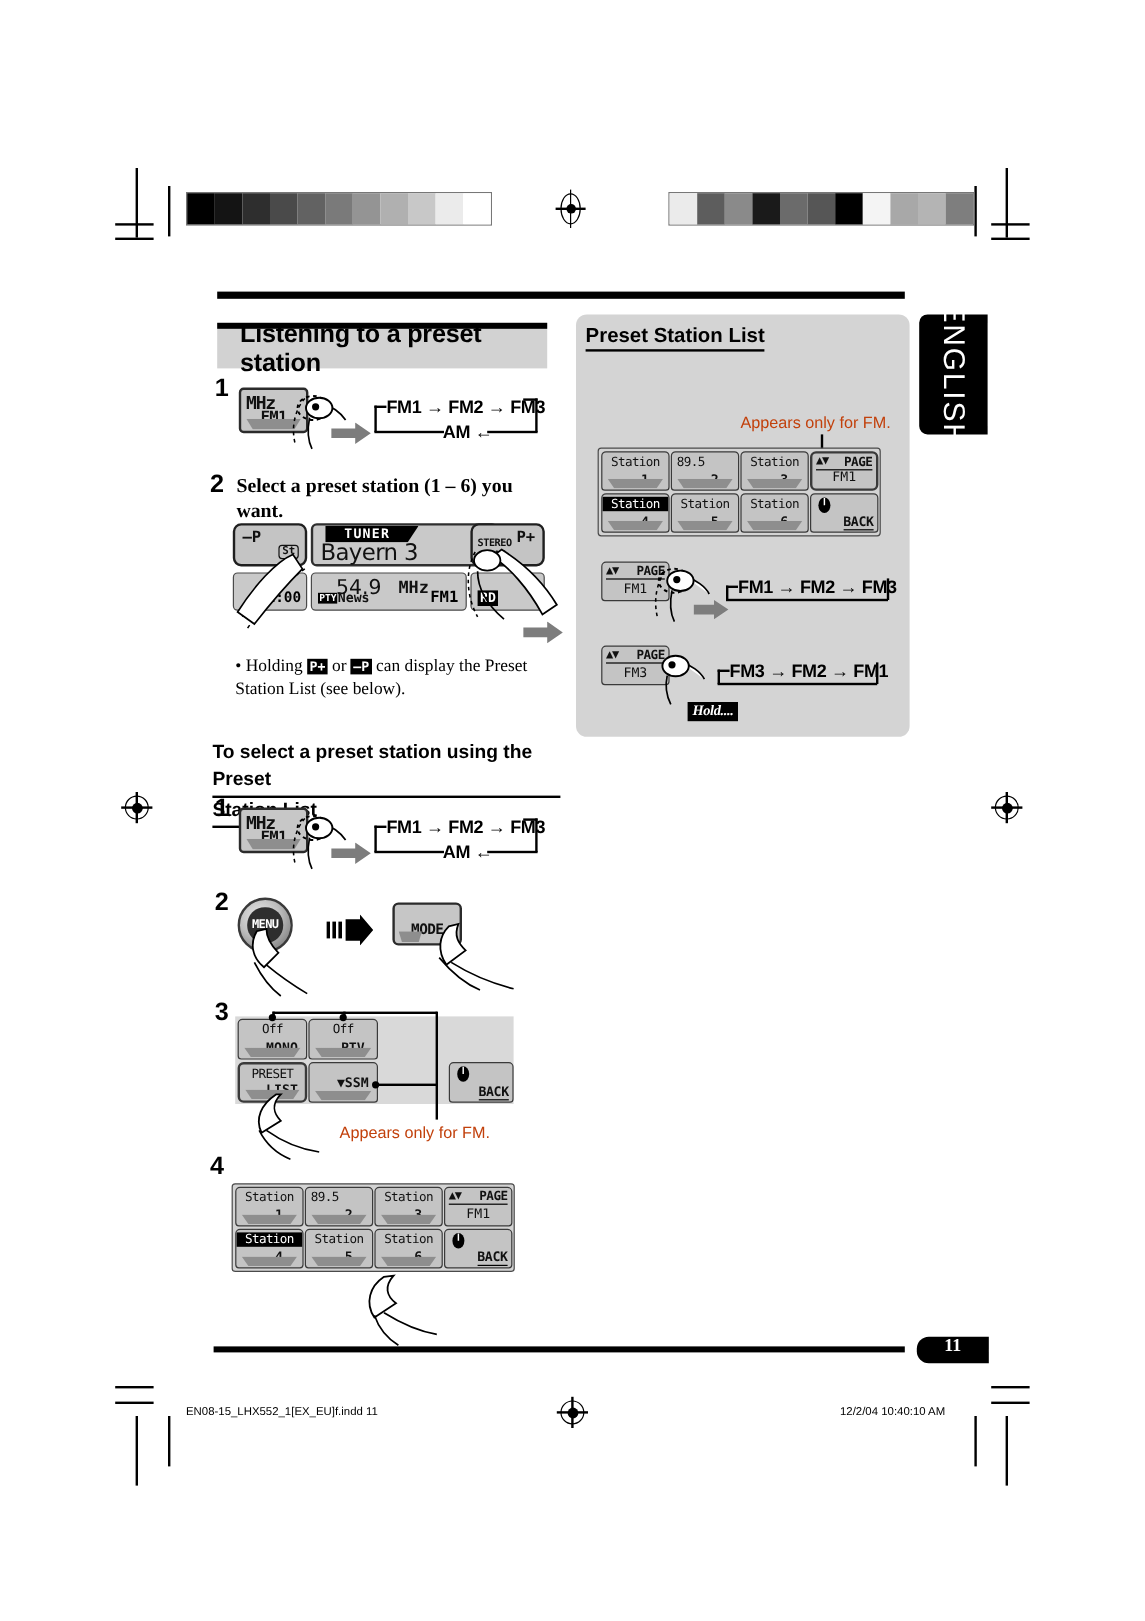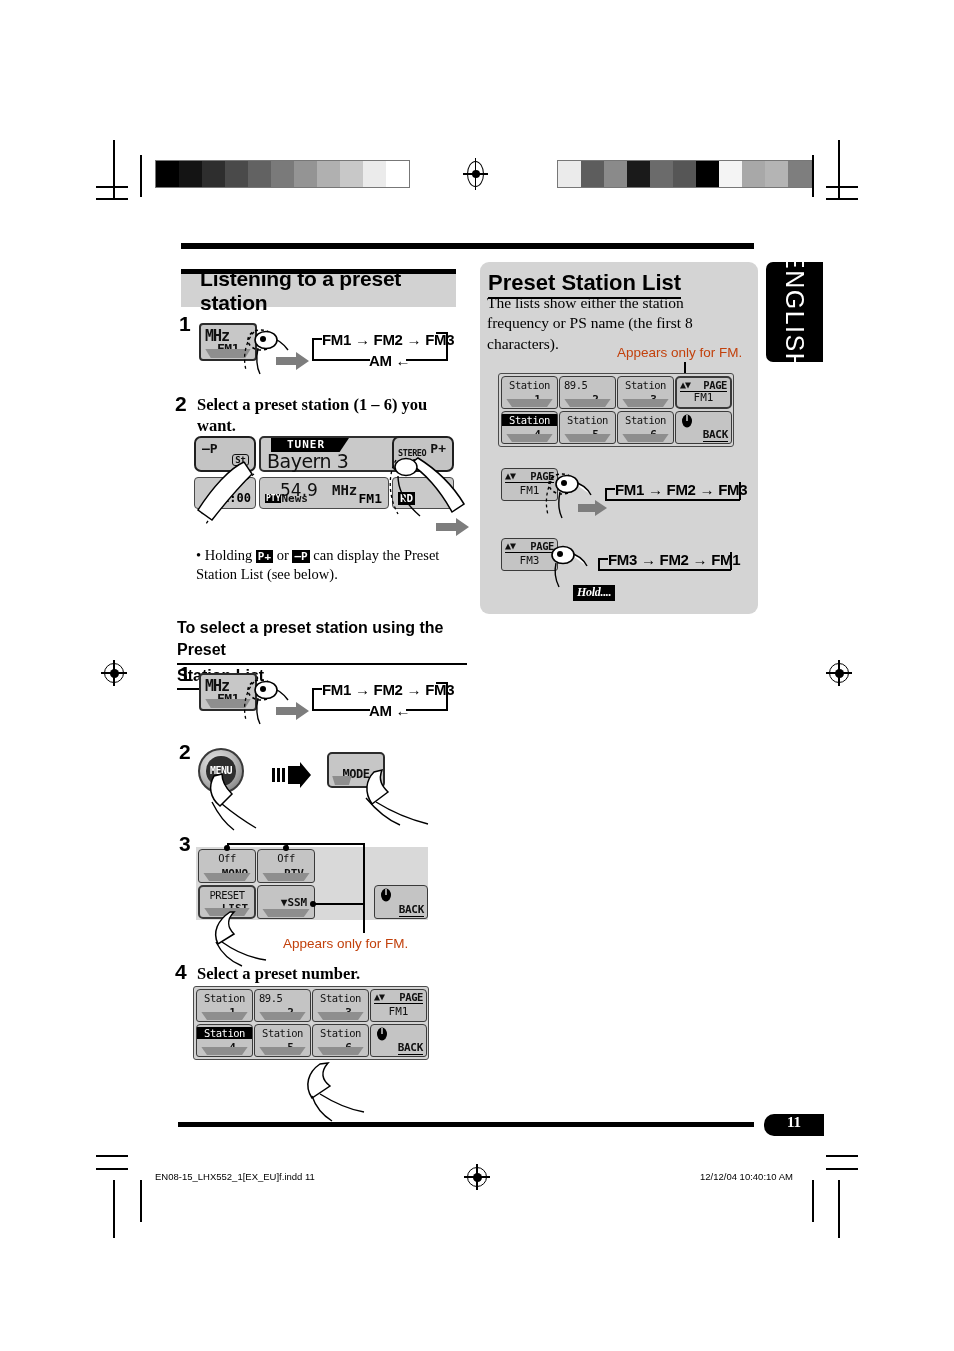--- a/index.html
+++ b/index.html
@@ -159,21 +159,21 @@
   
   .side-panel {
     position: absolute;
     background: #d4d4d4;
     border-radius: 9px;
   }
   .side-panel h3 {
     position: absolute;
     margin: 0;
     font-family: "Liberation Sans", sans-serif;
-    font-size: 22px;
+    font-size: 17px;
     font-weight: bold;
     color: #000;
   }
   .side-panel h3 .ln { display:inline-block; border-bottom: 2px solid #000; padding-bottom:1px;}
 
   
   .lcd {
     position: absolute;
     background: #c9c9c9;
     border: 1.5px solid #4a4a4a;
@@ -680,21 +680,20 @@
   <div class="leader" style="left:363px;top:843px;width:1.6px;height:90px;"></div>
   <div class="caption" style="left:283px;top:936px;">Appears only for FM.</div>
 
   <svg class="hand" style="left:204px;top:908px;" width="90" height="60" viewBox="0 0 90 60">
     <path d="M26 4 C14 12, 8 24, 14 36 L30 26 C24 20, 22 12, 30 4 Z" fill="#fff" stroke="#000" stroke-width="1.5"></path>
     <path d="M18 34 C32 44, 48 50, 62 52" fill="none" stroke="#000" stroke-width="1.4"></path>
     <path d="M12 34 C18 46, 28 54, 38 58" fill="none" stroke="#000" stroke-width="1.4"></path>
   </svg>
 
   <div class="step-num" style="left:175px;top:960px;">4</div>
-  <div class="step-text" style="left:197px;top:963px;width:250px;">Select a preset number.</div>
 
   <div class="lcd" style="left:193px;top:986px;width:236px;height:74px;background:#d3d3d3;border:1.5px solid #4a4a4a;border-radius:3px;"></div>
 
   <div class="lcdbtn" style="left:196px;top:989px;width:57px;height:33px;">
     <span class="l1">Station</span>
     <span class="l2">1</span>
     <span class="tabbar"></span>
   </div>
   <div class="lcdbtn" style="left:254px;top:989px;width:57px;height:33px;">
     <span class="l1" style="text-align:left;padding-left:4px;">89.5</span>
@@ -736,21 +735,20 @@
 
   <svg class="hand" style="left:298px;top:1060px;" width="90" height="62" viewBox="0 0 90 62">
     <path d="M22 4 C10 12, 6 26, 14 38 L32 26 C24 20, 22 12, 30 3 Z" fill="#fff" stroke="#000" stroke-width="1.5"></path>
     <path d="M22 34 C38 44, 54 50, 66 52" fill="none" stroke="#000" stroke-width="1.4"></path>
     <path d="M14 36 C18 48, 26 56, 34 61" fill="none" stroke="#000" stroke-width="1.4"></path>
   </svg>
 
   <div class="side-panel" style="left:480px;top:262px;width:278px;height:352px;">
     <h3 style="left:8px;top:8px;"><span class="ln">Preset Station List</span></h3>
   </div>
-  <div class="body-text" style="left:487px;top:293px;width:258px;">The lists show either the station frequency or PS name (the first 8 characters).</div>
   <div class="caption" style="left:617px;top:345px;">Appears only for FM.</div>
   <div class="leader" style="left:684px;top:362px;width:1.6px;height:16px;"></div>
 
   <div class="lcd" style="left:498px;top:373px;width:236px;height:74px;background:#d3d3d3;border:1.5px solid #4a4a4a;border-radius:3px;"></div>
 
   <div class="lcdbtn" style="left:501px;top:376px;width:57px;height:33px;">
     <span class="l1">Station</span>
     <span class="l2">1</span>
     <span class="tabbar"></span>
   </div>
@@ -837,15 +835,15 @@
   <div class="flowline" style="left:598px;top:558px;width:1.6px;height:12px;"></div>
   <div class="flowline" style="left:598px;top:569px;width:133px;height:1.6px;"></div>
   <div class="flowline" style="left:730px;top:552px;width:1.6px;height:18px;"></div>
 
   <div class="rule-bottom" style="left:178px;top:1122px;width:576px;height:5px;"></div>
   <div class="page-num-tab" style="left:764px;top:1114px;width:60px;height:22px;">
     <span>11</span>
   </div>
 
   <div class="footer-text" style="left:155px;top:1171px;">EN08-15_LHX552_1[EX_EU]f.indd   11</div>
-  <div class="footer-text" style="left:700px;top:1171px;">12/12/04   10:40:10 AM</div>
+  <div class="footer-text" style="left:700px;top:1171px;">12/2/04   10:40:10 AM</div>
 
 </div>
 
 </body></html>

